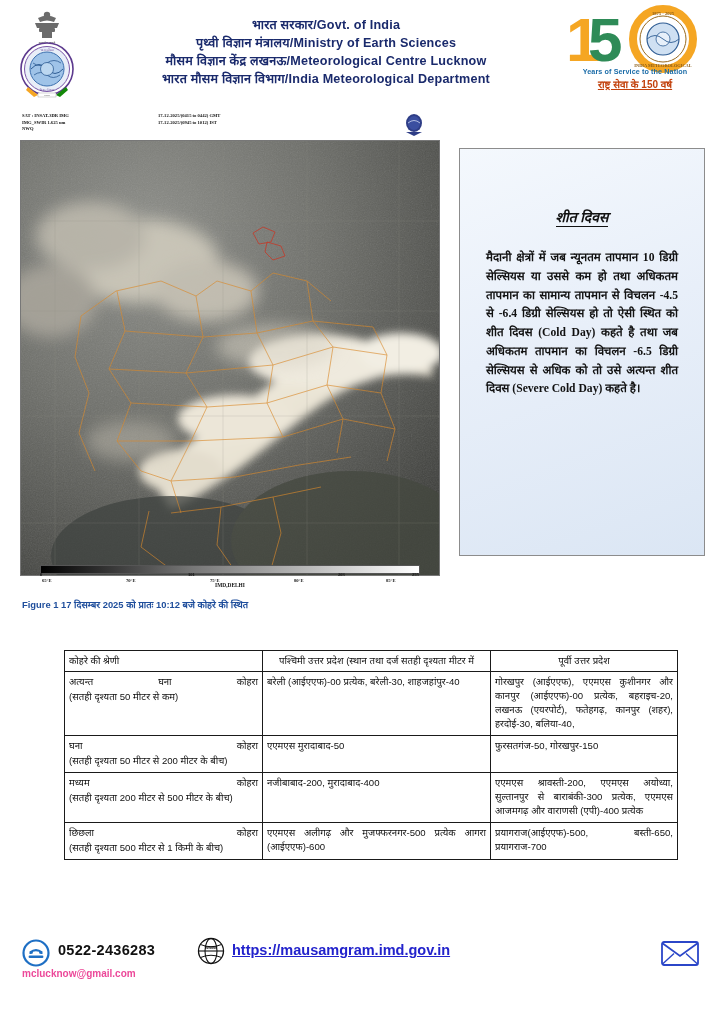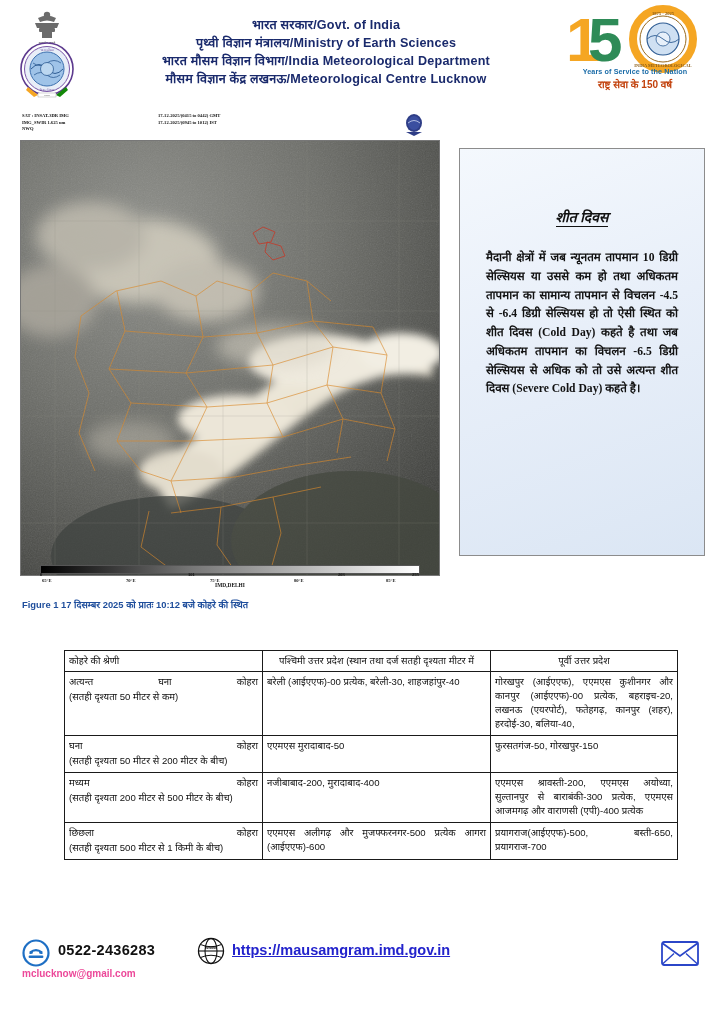--- a/index.html
+++ b/index.html
@@ -28,21 +28,21 @@
     padding-left:6px;
   }
   .header-titles div{white-space:nowrap;}
   .logo150{flex:0 0 150px;width:150px;height:96px;position:relative;text-align:center;}
   .logo150 .num{height:66px;}
   .logo150 .svcline{
     font-size:7.2px;color:#1b6ca8;font-weight:bold;letter-spacing:.1px;
     margin-top:-4px;
   }
   .logo150 .svcline2{
-    font-size:10px;color:#c2410c;font-weight:bold;margin-top:1px;
+    font-size:10px;color:#c2410c;font-weight:bold;margin-top:1px;text-decoration:underline;
   }
 
   
   .sat-wrap{
     position:absolute;left:20px;top:112px;width:420px;height:472px;
   }
   .sat-meta{
     position:relative;height:28px;font-size:4.6px;line-height:1.45;
     font-weight:bold;color:#111;font-family:"Liberation Serif", serif;
   }
@@ -153,22 +153,22 @@
         <path d="M20 80 l10 8 -4 2 -8 -7 z" fill="#f5a623"></path>
         <path d="M58 80 l-10 8 4 2 8 -7 z" fill="#138808"></path>
         <rect x="30" y="86" width="18" height="4" fill="#ffffff" stroke="#999" stroke-width=".4"></rect>
         <text x="39" y="89.4" font-size="2.8" text-anchor="middle" fill="#444" font-family="'Liberation Serif',serif">IMD</text>
       </svg>
     </div>
 
     <div class="header-titles">
       <div>भारत सरकार/Govt. of India</div>
       <div>पृथ्वी विज्ञान मंत्रालय/Ministry of Earth Sciences</div>
+      <div>मौसम विज्ञान केंद्र लखनऊ/Meteorological Centre Lucknow</div>
       <div>भारत मौसम विज्ञान विभाग/India Meteorological Department</div>
-      <div>मौसम विज्ञान केंद्र लखनऊ/Meteorological Centre Lucknow</div>
     </div>
 
     <div class="logo150">
       <div class="num">
         <svg width="150" height="68" viewBox="0 0 150 68">
           <text x="6" y="56" font-size="62" font-weight="bold" fill="#f5a623" font-family="'Liberation Sans',sans-serif">1</text>
           <text x="28" y="56" font-size="62" font-weight="bold" fill="#2e8b57" font-family="'Liberation Sans',sans-serif">5</text>
           <circle cx="103" cy="34" r="30" fill="none" stroke="#f5a623" stroke-width="8"></circle>
           <circle cx="103" cy="34" r="23" fill="none" stroke="#9a6b1f" stroke-width="1"></circle>
           <circle cx="103" cy="34" r="16" fill="#cfe0f2" stroke="#2f5d94" stroke-width="1.2"></circle>

